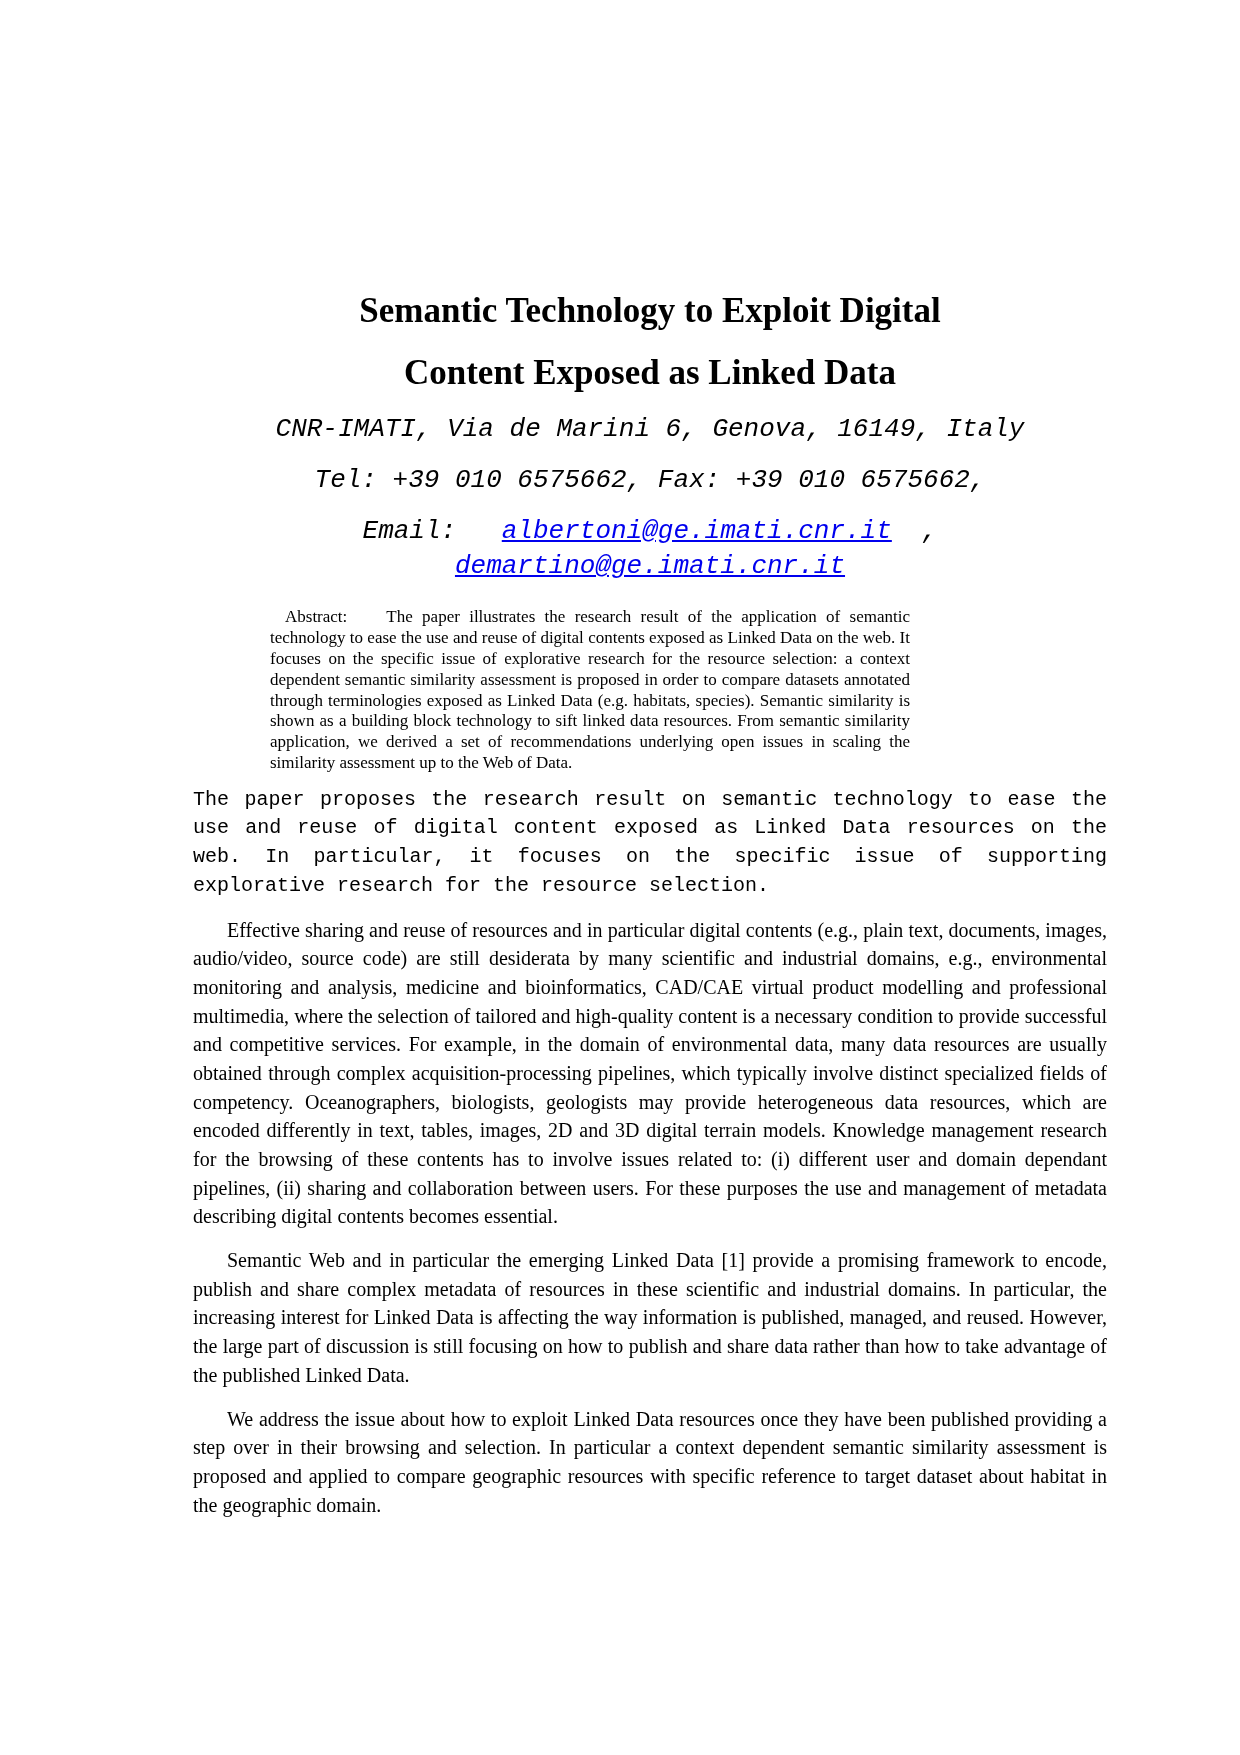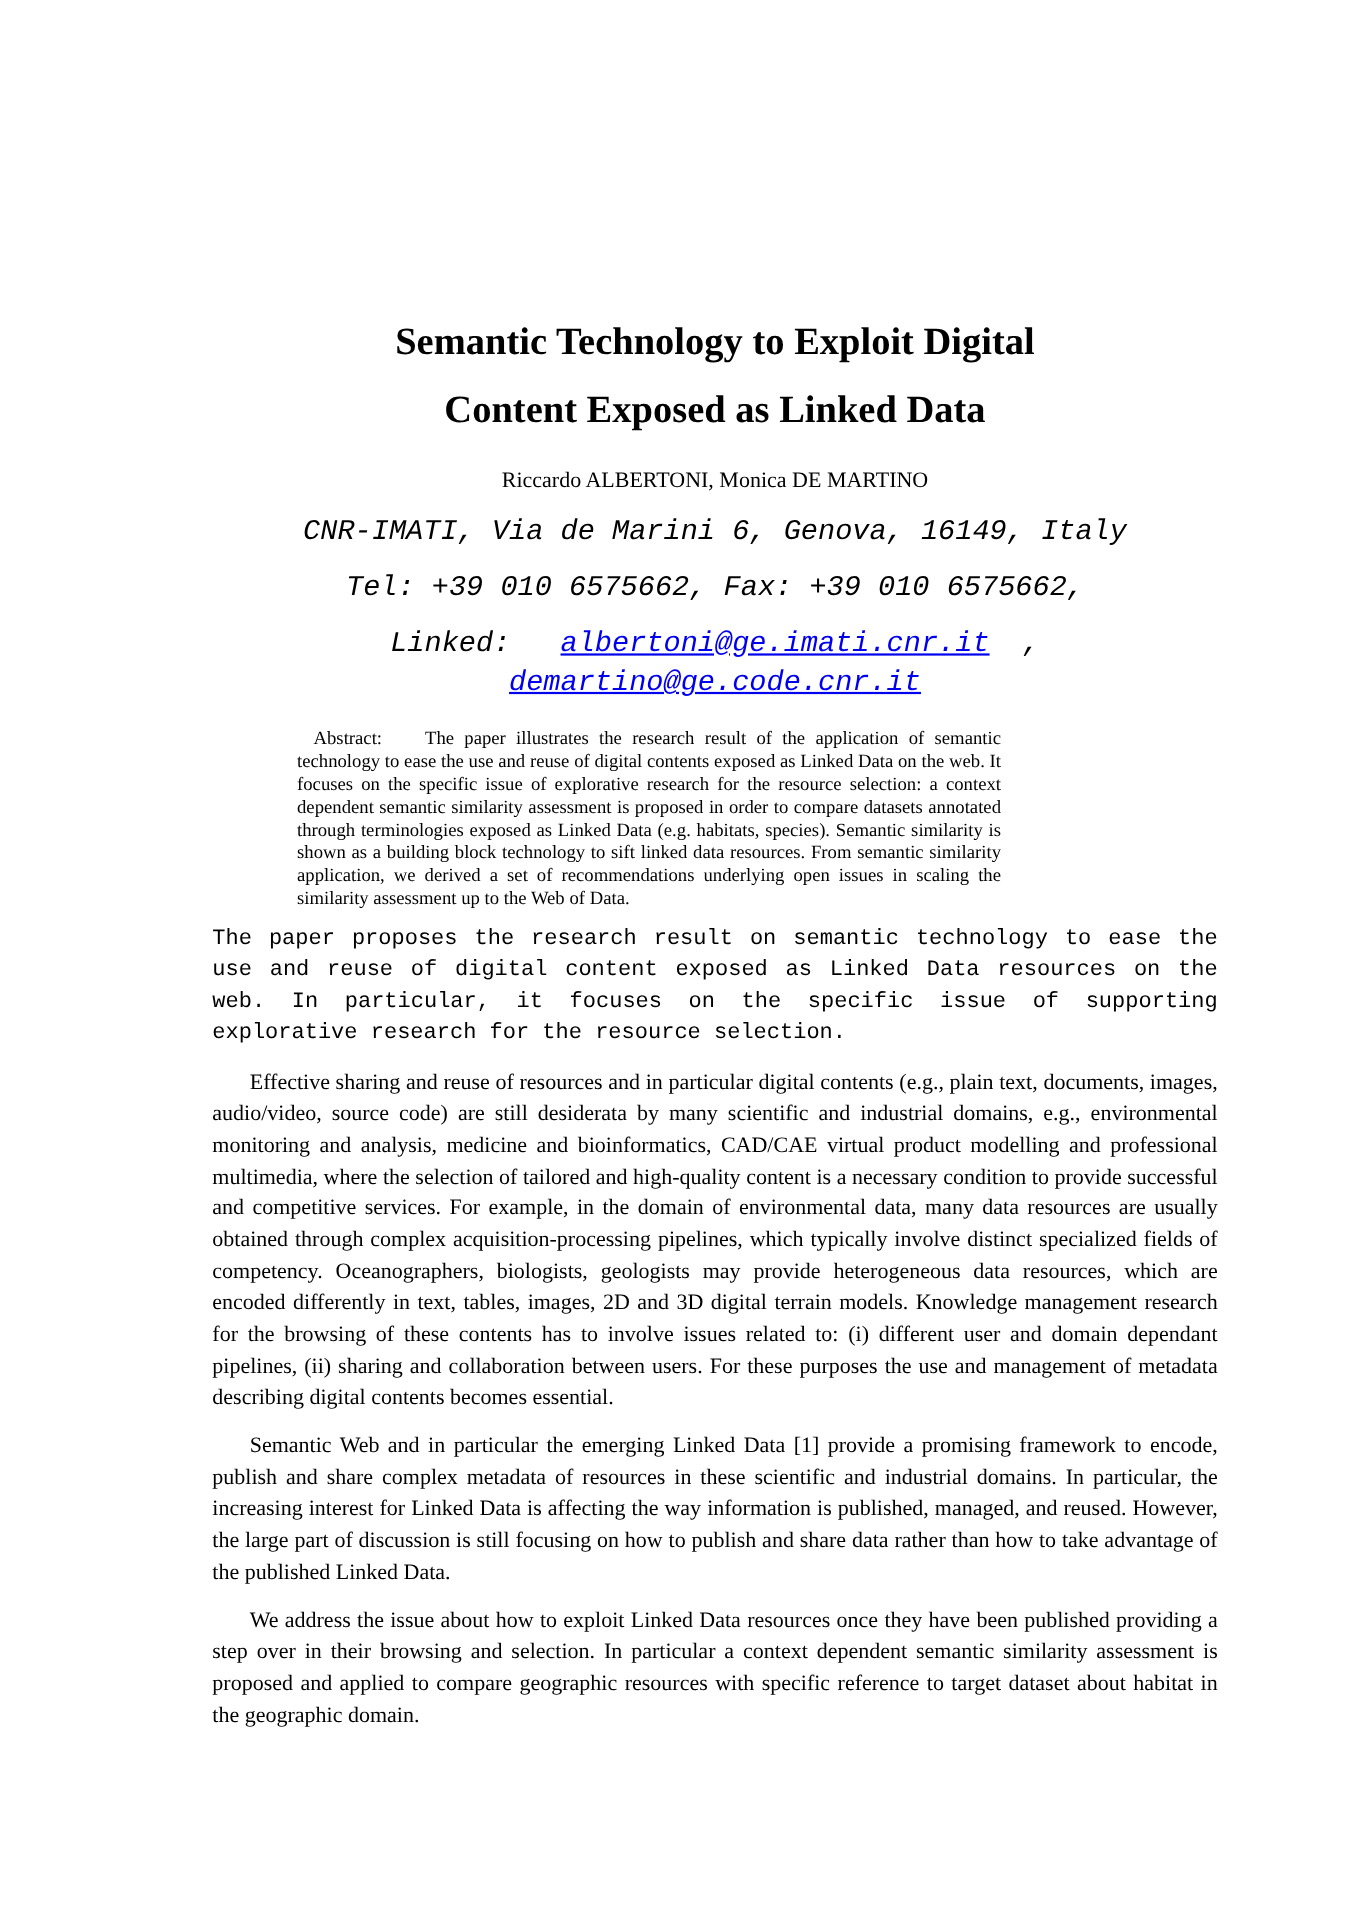--- a/index.html
+++ b/index.html
@@ -66,24 +66,23 @@
 <body>
 
 <div class="page">
 
   <h1 class="title">
       <span class="title-line">Semantic Technology to Exploit Digital</span>
       <span class="title-line">Content Exposed as Linked Data</span>
     </h1>
 
   <div class="header-block">
-    <div class="authors">Riccardo ALBERTONI, Monica DE MARTINO</div>
     <div class="contact-line">CNR-IMATI, Via de Marini 6, Genova, 16149, Italy</div>
     <div class="contact-line">Tel: +39 010 6575662, Fax: +39 010 6575662,</div>
-    <div class="contact-line"><span>Linked: </span><a class="email-link" href="#">albertoni@ge.imati.cnr.it</a><span>, </span><a class="email-link" href="#">demartino@ge.code.cnr.it</a></div>
+    <div class="contact-line"><span>Email: </span><a class="email-link" href="#">albertoni@ge.imati.cnr.it</a><span>, </span><a class="email-link" href="#">demartino@ge.imati.cnr.it</a></div>
   </div>
 
   <div class="abstract"><span class="abstract-label">Abstract:</span><span> The paper illustrates the research result of the application of semantic technology to ease the use and reuse of digital contents exposed as Linked Data on the web. It focuses on the specific issue of explorative research for the resource selection: a context dependent semantic similarity assessment is proposed in order to compare datasets annotated through terminologies exposed as Linked Data (e.g. habitats, species). Semantic similarity is shown as a building block technology to sift linked data resources. From semantic similarity application, we derived a set of recommendations underlying open issues in scaling the similarity assessment up to the Web of Data.</span></div>
 
 
   <p class="body-para first-para">The paper proposes the research result on semantic technology to ease the use and reuse of digital content exposed as Linked Data resources on the web. In particular, it focuses on the specific issue of supporting explorative research for the resource selection.</p>
 
   <p class="body-para indent">Effective sharing and reuse of resources and in particular digital contents (e.g., plain text, documents, images, audio/video, source code) are still desiderata by many scientific and industrial domains, e.g., environmental monitoring and analysis, medicine and bioinformatics, CAD/CAE virtual product modelling and professional multimedia, where the selection of tailored and high-quality content is a necessary condition to provide successful and competitive services. For example, in the domain of environmental data, many data resources are usually obtained through complex acquisition-processing pipelines, which typically involve distinct specialized fields of competency. Oceanographers, biologists, geologists may provide heterogeneous data resources, which are encoded differently in text, tables, images, 2D and 3D digital terrain models. Knowledge management research for the browsing of these contents has to involve issues related to: (i) different user and domain dependant pipelines, (ii) sharing and collaboration between users. For these purposes the use and management of metadata describing digital contents becomes essential.</p>
 
   <p class="body-para indent">Semantic Web and in particular the emerging Linked Data [1] provide a promising framework to encode, publish and share complex metadata of resources in these scientific and industrial domains. In particular, the increasing interest for Linked Data is affecting the way information is published, managed, and reused. However, the large part of discussion is still focusing on how to publish and share data rather than how to take advantage of the published Linked Data.</p>

